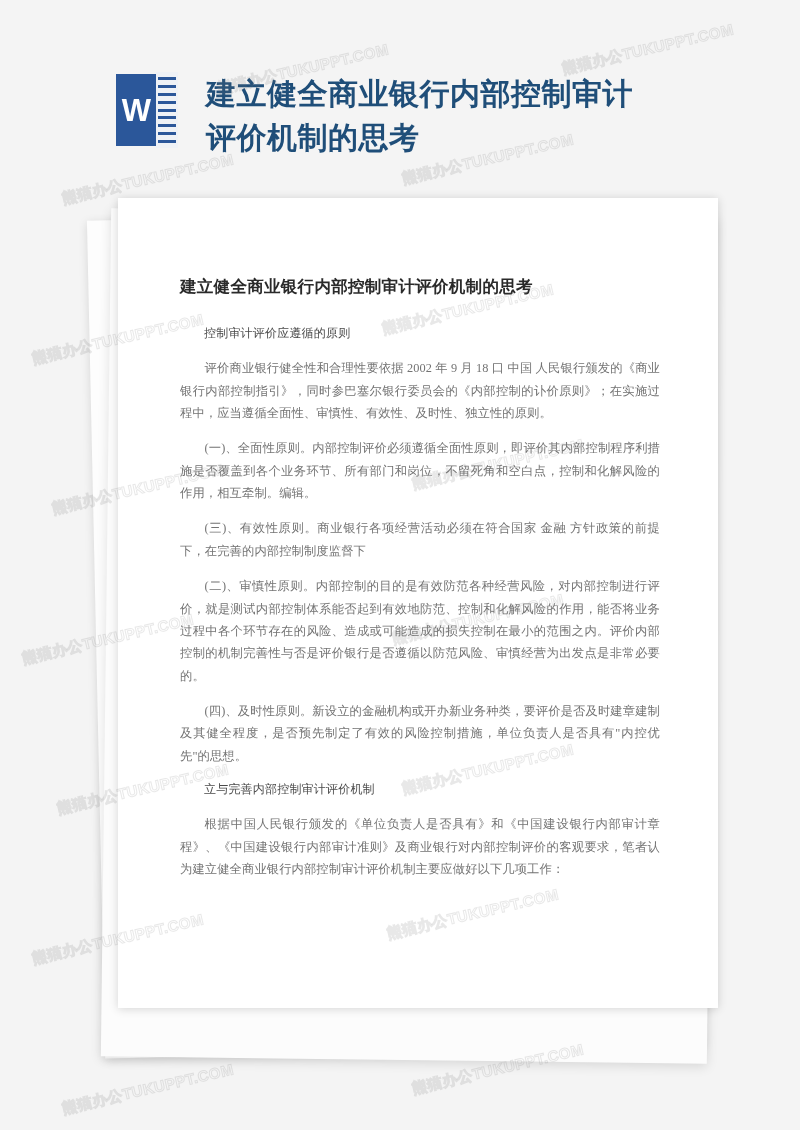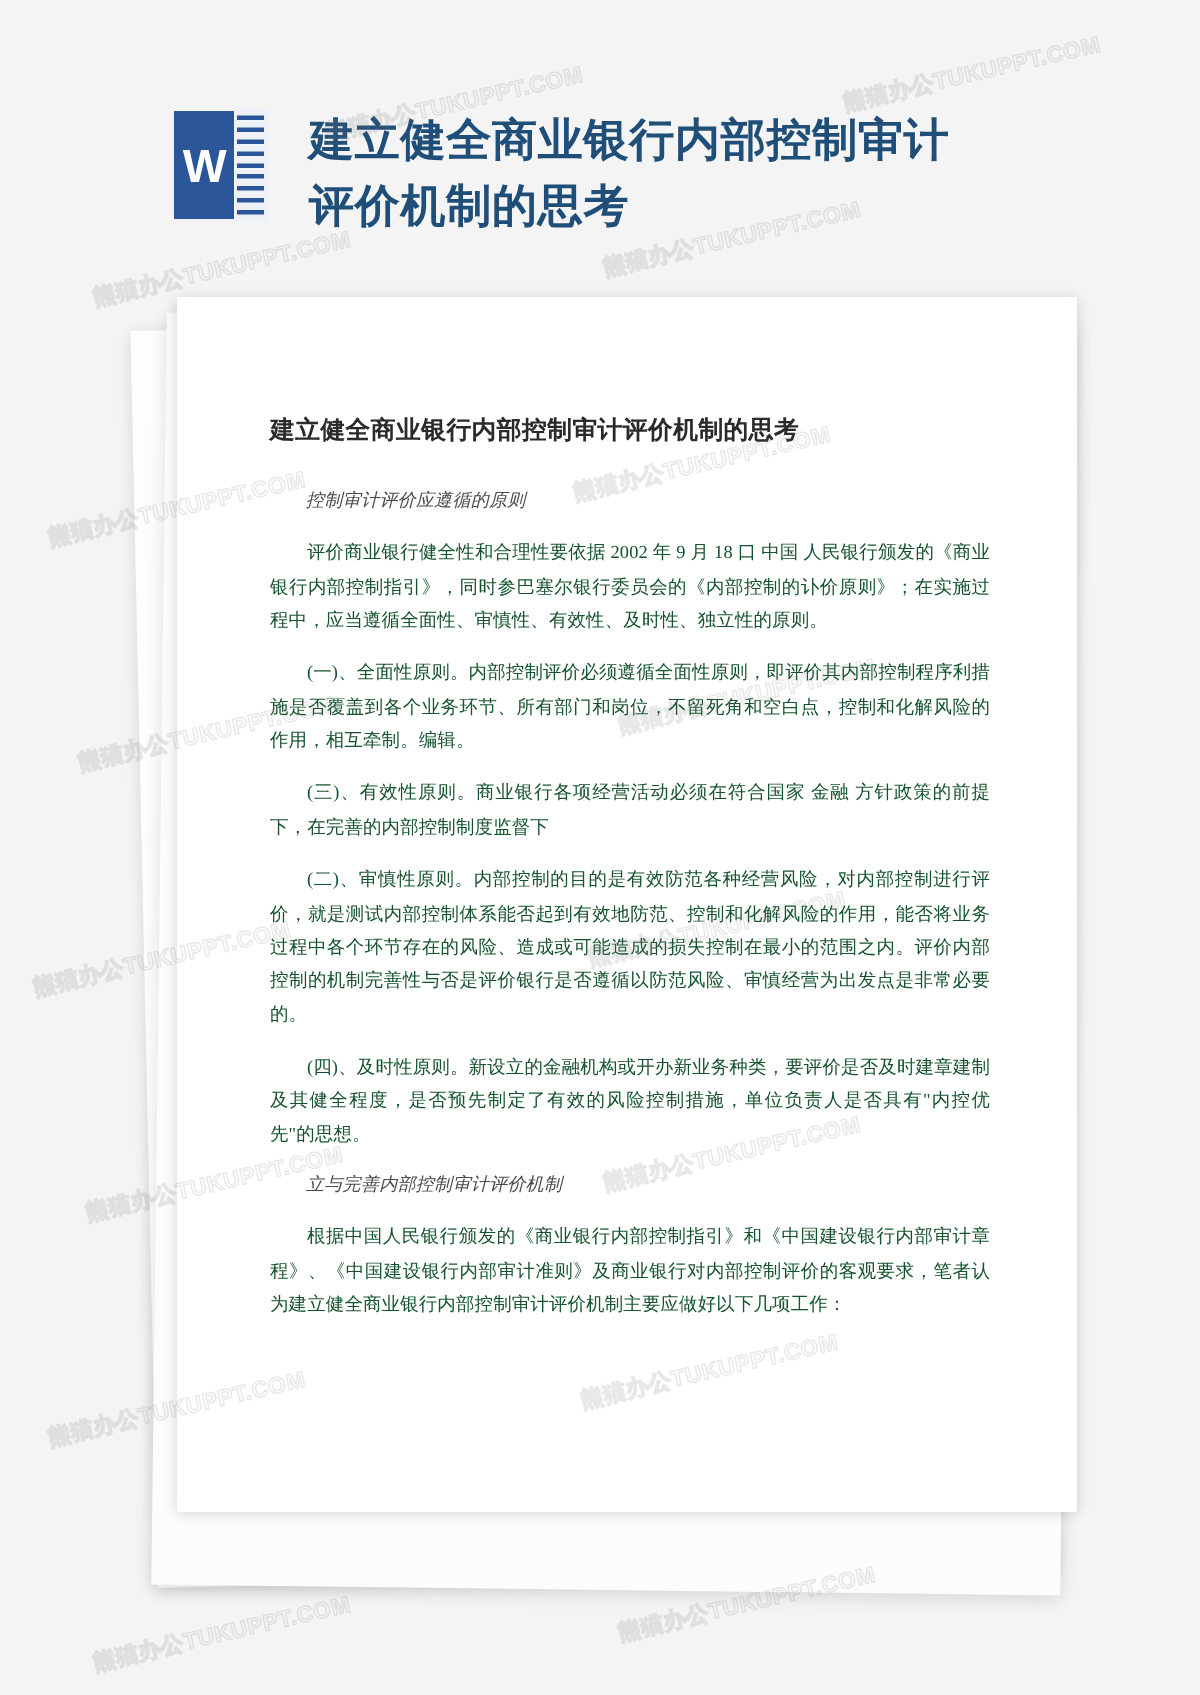--- a/index.html
+++ b/index.html
@@ -151,26 +151,25 @@
     letter-spacing: 0.3px;
   }
 
   .doc-head2 {
     font-size: 12px;
     color: #4a4a4a;
     margin: 0 0 14px 0;
     text-indent: 2em;
     line-height: 1.6;
     letter-spacing: 0.2px;
-    font-style: italic;
   }
 
   .doc-p {
     font-size: 12.3px;
-    color: #14532d;
+    color: #737373;
     margin: 0 0 13px 0;
     text-indent: 2em;
     line-height: 1.82;
     text-align: justify;
     letter-spacing: 0.1px;
   }
 
   
   .wm-layer {
     position: absolute;
@@ -228,21 +227,21 @@
     <div class="doc-body">
       <h1 class="doc-title">建立健全商业银行内部控制审计评价机制的思考</h1>
       <div id="doc-sections">
           <p class="doc-head2">控制审计评价应遵循的原则</p>
           <p class="doc-p">评价商业银行健全性和合理性要依据 2002 年 9 月 18 口 中国 人民银行颁发的《商业银行内部控制指引》，同时参巴塞尔银行委员会的《内部控制的讣价原则》；在实施过程中，应当遵循全面性、审慎性、有效性、及时性、独立性的原则。</p>
           <p class="doc-p">(一)、全面性原则。内部控制评价必须遵循全面性原则，即评价其内部控制程序利措施是否覆盖到各个业务环节、所有部门和岗位，不留死角和空白点，控制和化解风险的作用，相互牵制。编辑。</p>
           <p class="doc-p">(三)、有效性原则。商业银行各项经营活动必须在符合国家 金融 方针政策的前提下，在完善的内部控制制度监督下</p>
           <p class="doc-p">(二)、审慎性原则。内部控制的目的是有效防范各种经营风险，对内部控制进行评价，就是测试内部控制体系能否起到有效地防范、控制和化解风险的作用，能否将业务过程中各个环节存在的风险、造成或可能造成的损失控制在最小的范围之内。评价内部控制的机制完善性与否是评价银行是否遵循以防范风险、审慎经营为出发点是非常必要的。</p>
           <p class="doc-p">(四)、及时性原则。新设立的金融机构或开办新业务种类，要评价是否及时建章建制及其健全程度，是否预先制定了有效的风险控制措施，单位负责人是否具有"内控优先"的思想。</p>
           <p class="doc-head2">立与完善内部控制审计评价机制</p>
-          <p class="doc-p">根据中国人民银行颁发的《商业银行内部控制指引》和《中国建设银行内部审计章程》、《中国建设银行内部审计准则》及商业银行对内部控制评价的客观要求，笔者认为建立健全商业银行内部控制审计评价机制主要应做好以下几项工作：</p>
+          <p class="doc-p">根据中国人民银行颁发的《单位负责人是否具有》和《中国建设银行内部审计章程》、《中国建设银行内部审计准则》及商业银行对内部控制评价的客观要求，笔者认为建立健全商业银行内部控制审计评价机制主要应做好以下几项工作：</p>
         </div>
     </div>
   </div>
 
 </div>
 
 <div class="wm-layer" id="wm-layer">
     <div class="wm" style="left: 60px; top: 170px;">熊猫办公TUKUPPT.COM</div>
     <div class="wm" style="left: 400px; top: 150px;">熊猫办公TUKUPPT.COM</div>
     <div class="wm" style="left: 30px; top: 330px;">熊猫办公TUKUPPT.COM</div>

